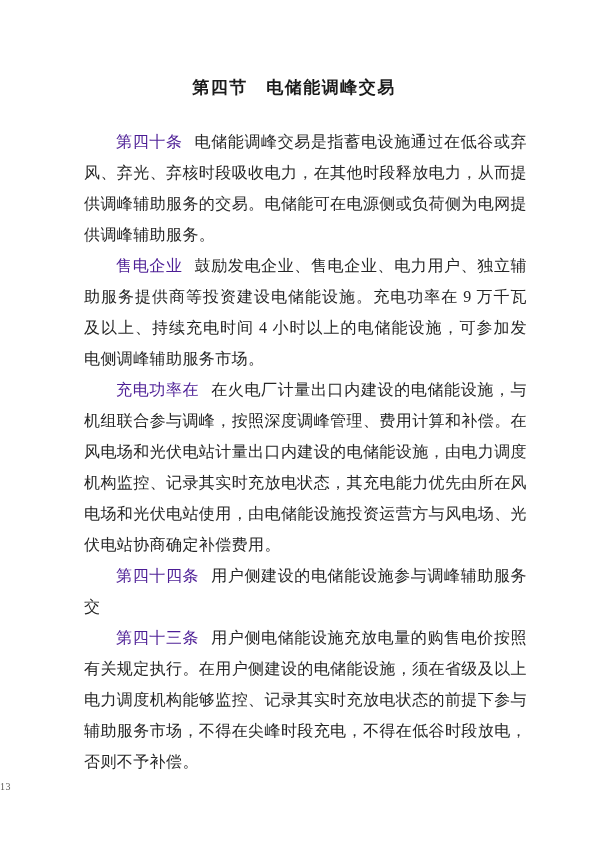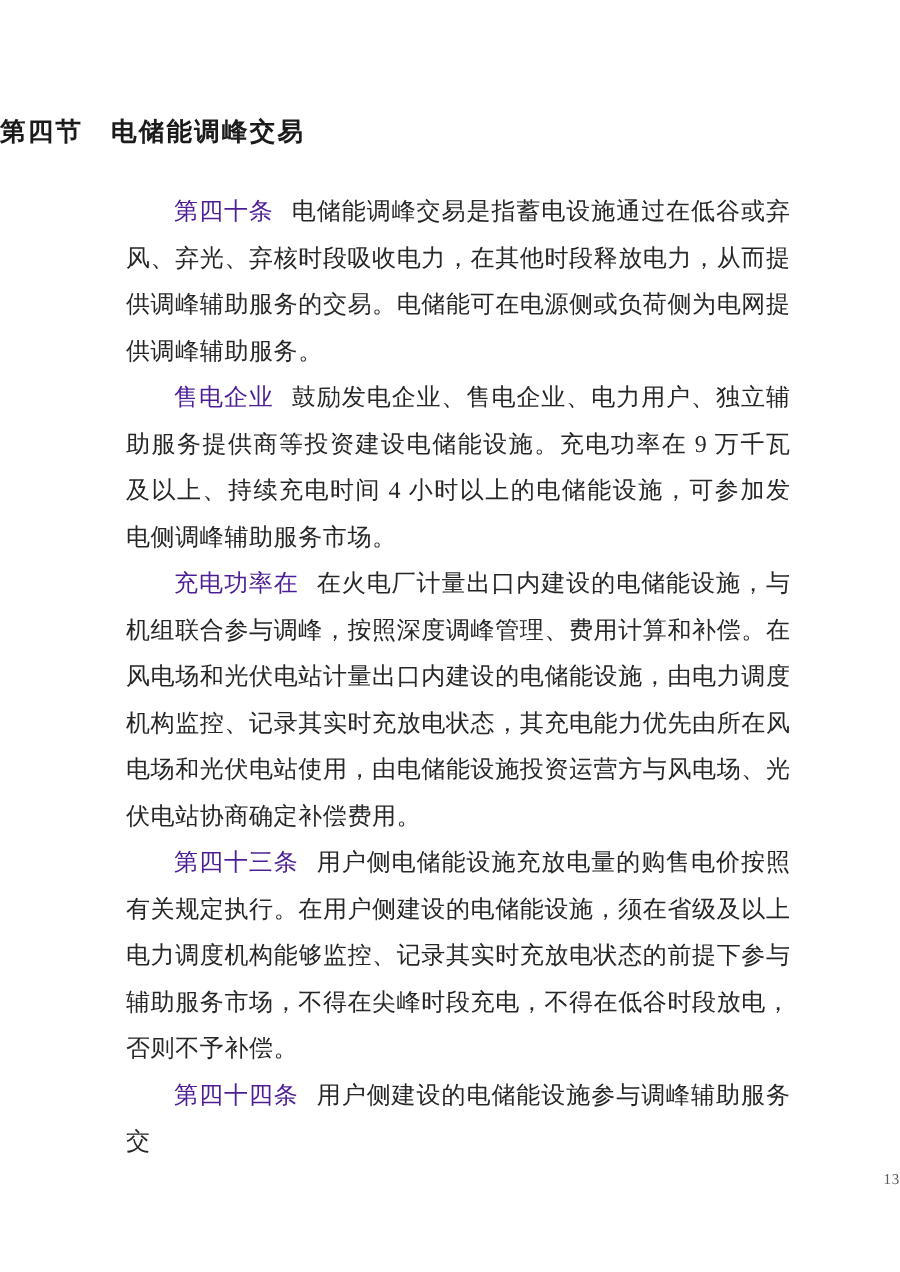--- a/index.html
+++ b/index.html
@@ -11,21 +11,21 @@
     position: relative;
     width: 600px;
     height: 848px;
     background: #ffffff;
     overflow: hidden;
     font-family: "Liberation Serif", "DejaVu Serif", serif;
     color: #262626;
   }
   .section-title {
     margin: 76px 12px 0 0;
-    text-align: left;
+    text-align: center;
     font-size: 17px;
     font-weight: bold;
     color: #1b1b1b;
     letter-spacing: 1.5px;
     line-height: 24px;
   }
   .content {
     width: 443px;
     margin: 26px 0 0 84px;
     font-size: 16px;
@@ -41,21 +41,21 @@
   .art-num {
     font-weight: normal;
     color: #4c1d95;
     margin-right: 0.75em;
   }
   .page-number {
     position: absolute;
     left: 0;
     right: 0;
     top: 781px;
-    text-align: right;
+    text-align: left;
     font-size: 10px;
     color: #5d5b58;
     letter-spacing: 0.5px;
   }
 </style>
 </head>
 <body>
 
 <div class="page">
 
@@ -69,24 +69,24 @@
 
     <p class="para">
       <span class="art-num">售电企业</span><span>鼓励发电企业、售电企业、电力用户、独立辅助服务提供商等投资建设电储能设施。充电功率在 9 万千瓦及以上、持续充电时间 4 小时以上的电储能设施，可参加发电侧调峰辅助服务市场。</span>
     </p>
 
     <p class="para">
       <span class="art-num">充电功率在</span><span>在火电厂计量出口内建设的电储能设施，与机组联合参与调峰，按照深度调峰管理、费用计算和补偿。在风电场和光伏电站计量出口内建设的电储能设施，由电力调度机构监控、记录其实时充放电状态，其充电能力优先由所在风电场和光伏电站使用，由电储能设施投资运营方与风电场、光伏电站协商确定补偿费用。</span>
     </p>
 
     <p class="para">
-      <span class="art-num">第四十三条</span><span>用户侧电储能设施充放电量的购售电价按照有关规定执行。在用户侧建设的电储能设施，须在省级及以上电力调度机构能够监控、记录其实时充放电状态的前提下参与辅助服务市场，不得在尖峰时段充电，不得在低谷时段放电，否则不予补偿。</span>
+      <span class="art-num">第四十四条</span><span>用户侧建设的电储能设施参与调峰辅助服务交</span>
     </p>
 
     <p class="para">
-      <span class="art-num">第四十四条</span><span>用户侧建设的电储能设施参与调峰辅助服务交</span>
+      <span class="art-num">第四十三条</span><span>用户侧电储能设施充放电量的购售电价按照有关规定执行。在用户侧建设的电储能设施，须在省级及以上电力调度机构能够监控、记录其实时充放电状态的前提下参与辅助服务市场，不得在尖峰时段充电，不得在低谷时段放电，否则不予补偿。</span>
     </p>
 
   </div>
 
   <div class="page-number">13</div>
 
 </div>
 
 </body></html>

